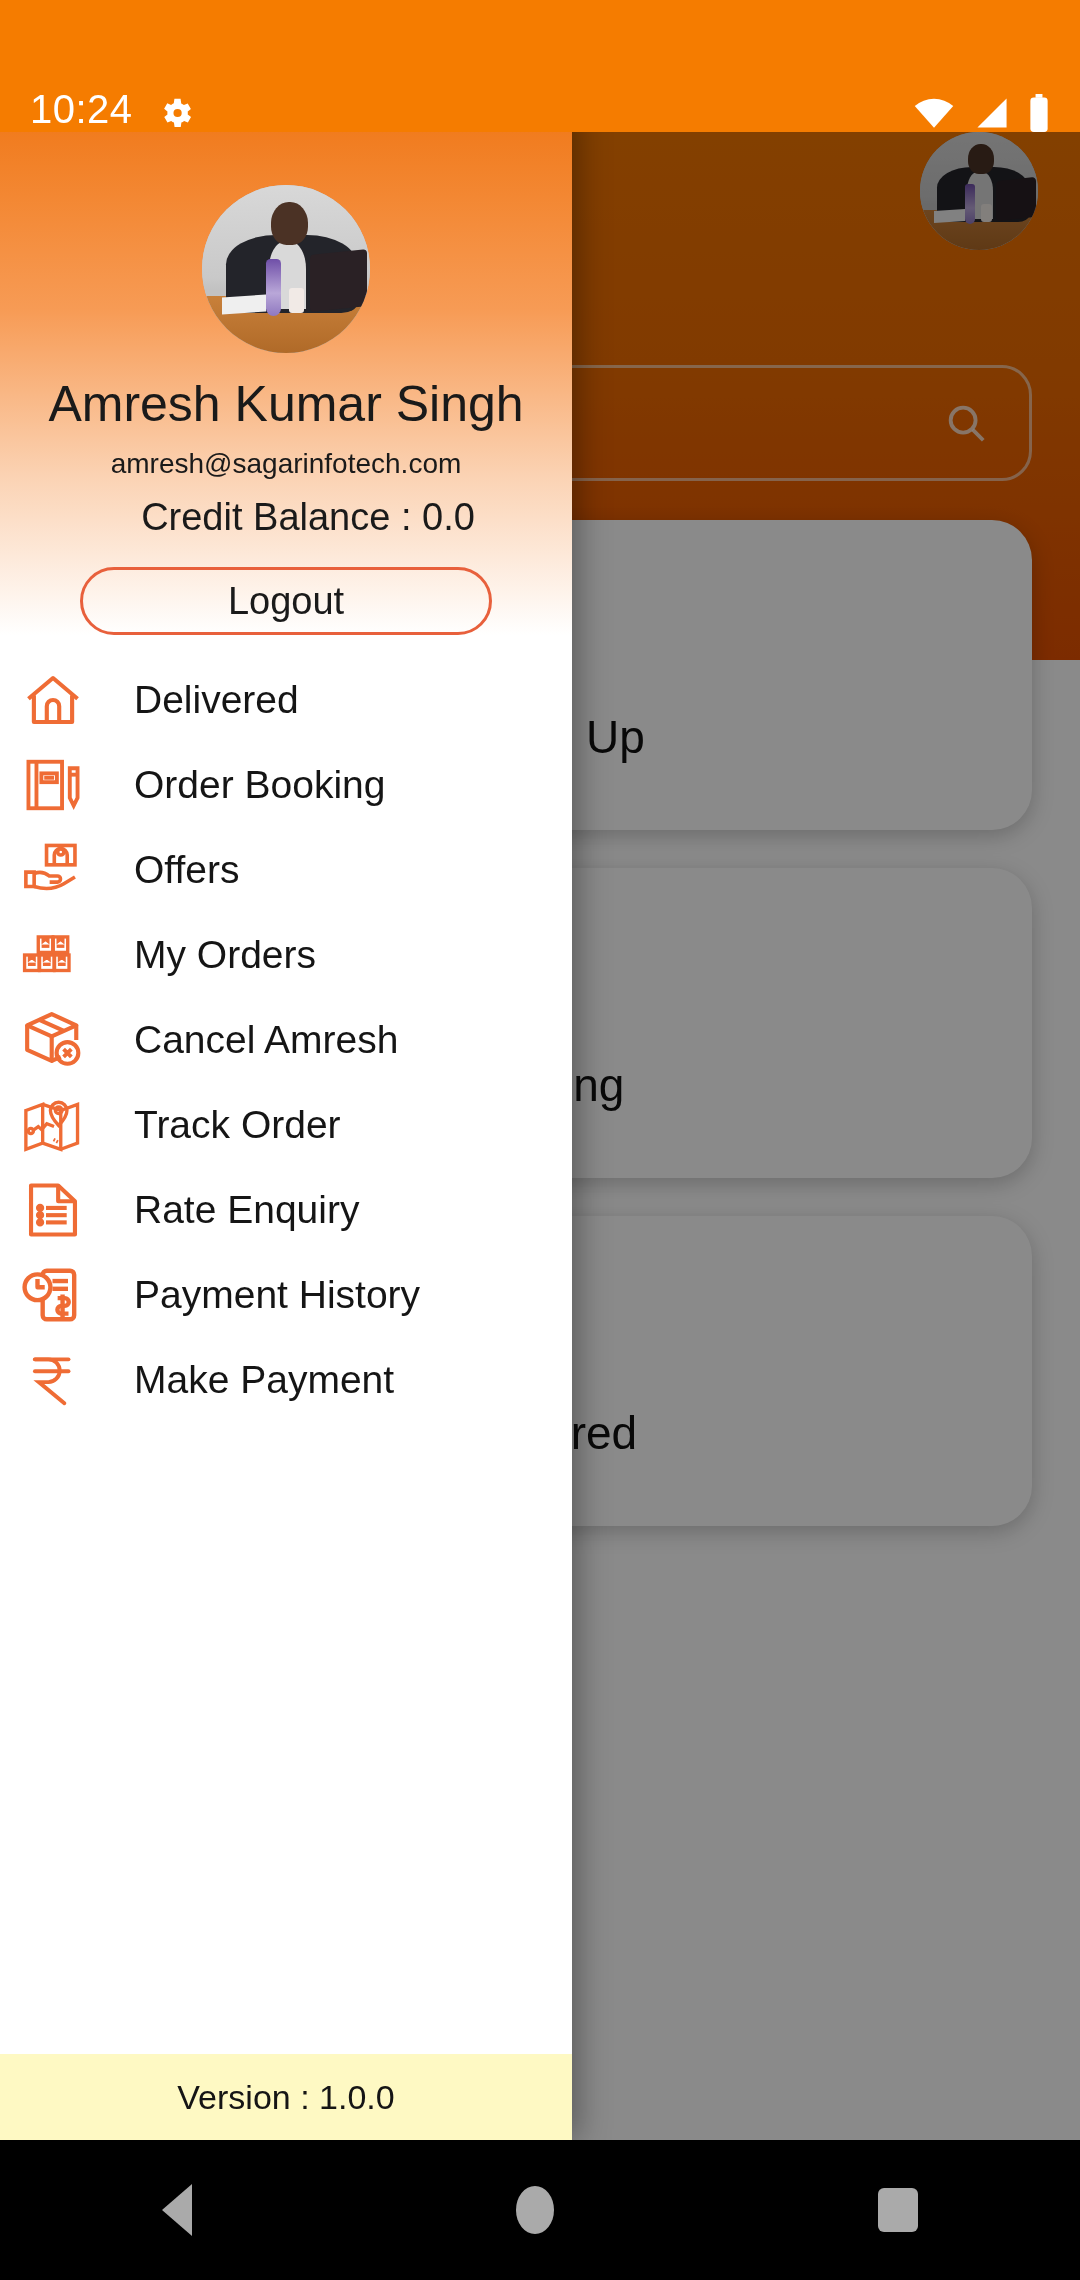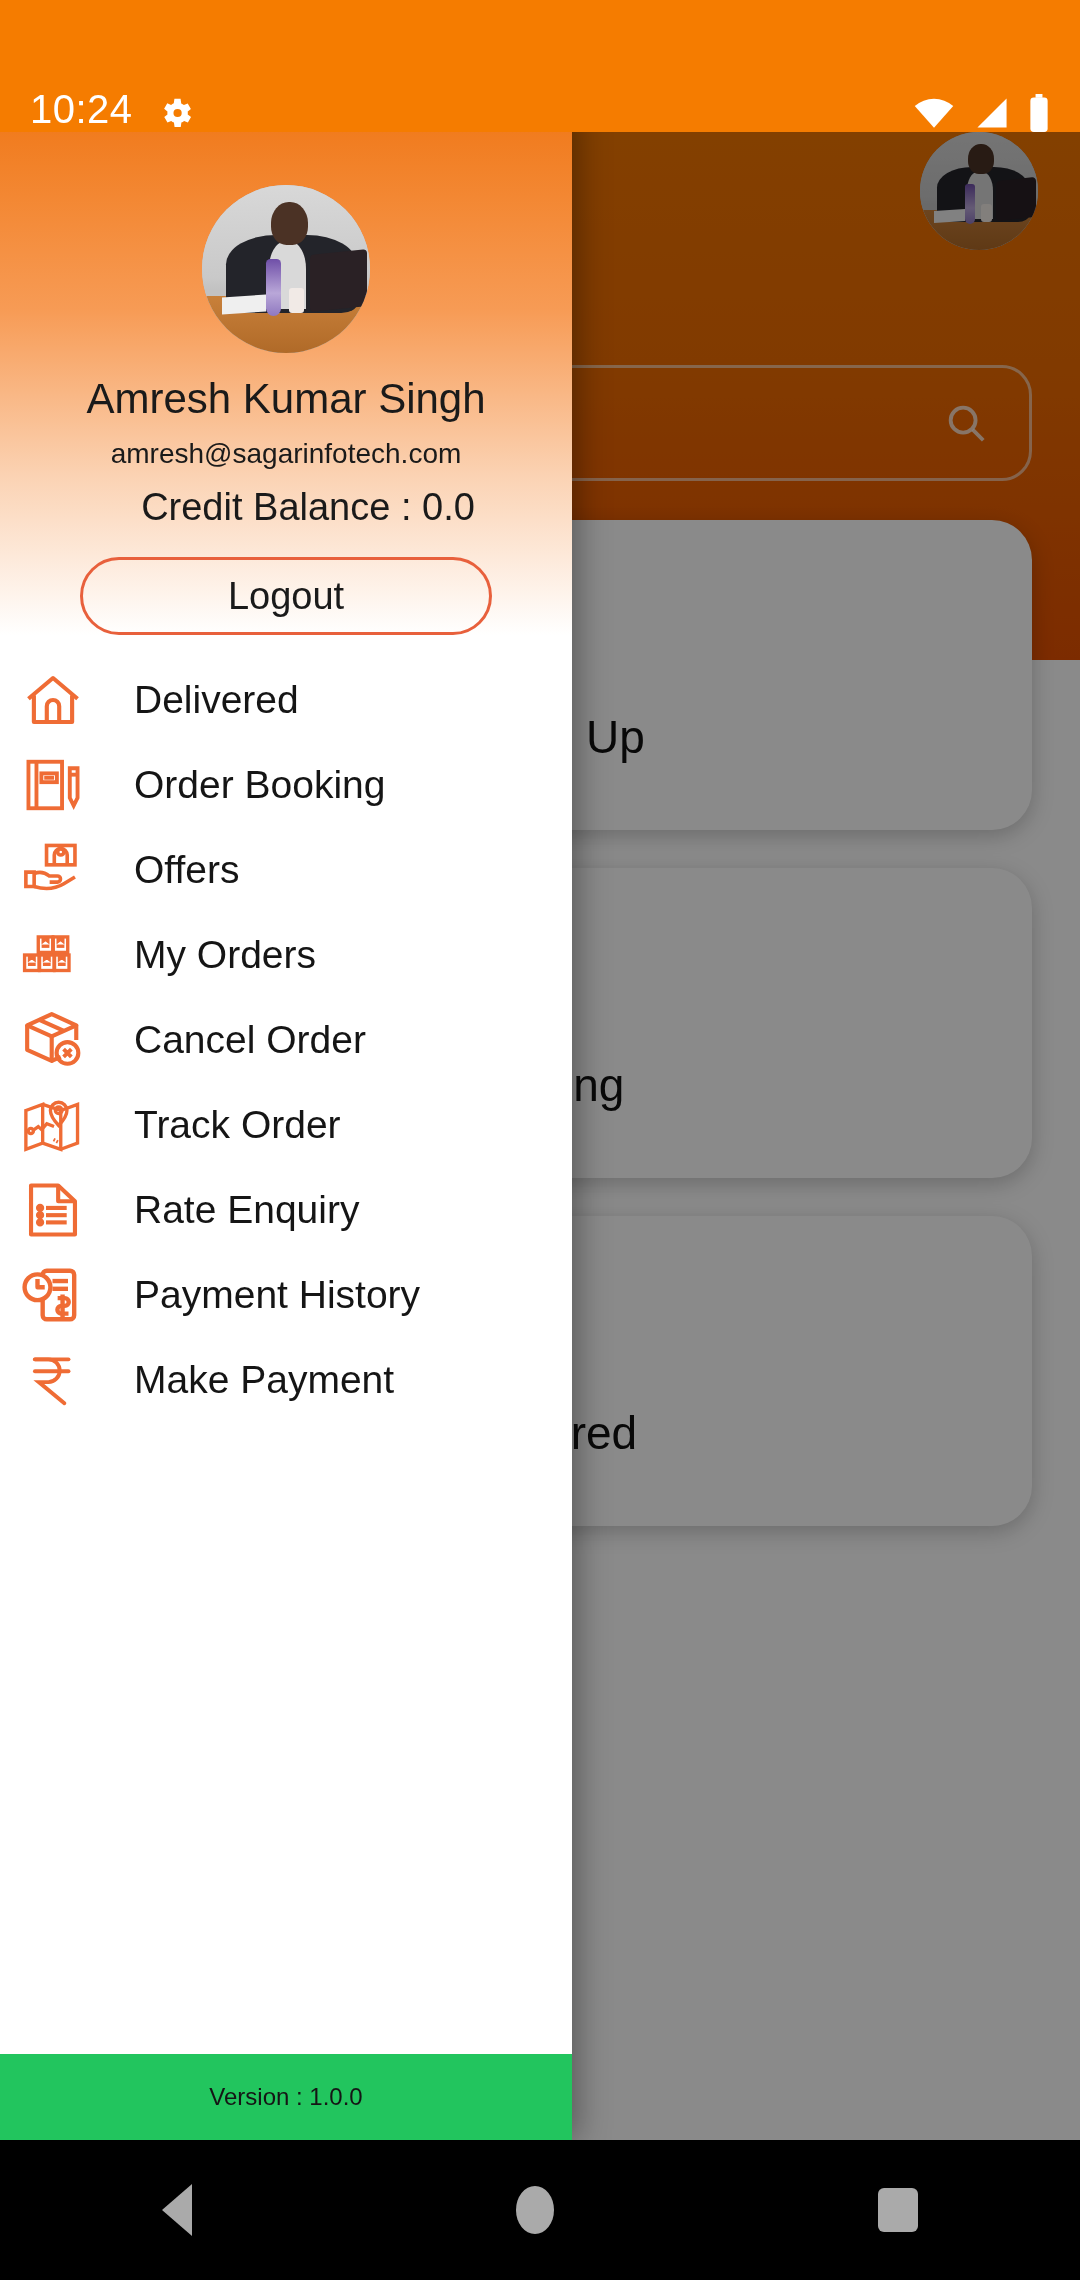--- a/index.html
+++ b/index.html
@@ -99,21 +99,21 @@
     background: linear-gradient(180deg, #f07818 0%, #f79b55 38%, #fbd3b4 70%, #ffffff 100%);
     display: flex; flex-direction: column;
     align-items: center;
     padding-top: 75px;
   }
   .drawer-avatar {
     width: 168px; height: 168px; border-radius: 50%;
     overflow: hidden; background: #c87137;
     flex: none;
   }
-  .drawer-name { margin-top: 22px; font-size: 42px; color: #1a1a1a; }
+  .drawer-name { margin-top: 22px; font-size: 50px; color: #1a1a1a; }
   .drawer-email { margin-top: 15px; font-size: 28px; color: #1a1a1a; }
   .drawer-credit { margin-top: 16px; font-size: 38px; color: #1a1a1a; margin-left: 44px; }
   .logout-btn {
     margin-top: 28px;
     width: 412px; height: 82px;
     border: 3px solid #e8603c;
     border-radius: 42px;
     background: transparent;
     display: flex; align-items: center; justify-content: center;
     font-size: 38px; color: #1a1a1a;
@@ -140,22 +140,22 @@
   }
   .menu-icon svg { width: 62px; height: 62px; display: block; }
   .menu-label {
     margin-left: 50px;
     font-size: 39px; color: #151515;
     white-space: nowrap;
   }
   .version {
     height: 86px;
     display: flex; align-items: center; justify-content: center;
-    font-size: 24px; color: #151515;
-    background: #22c55e;
+    font-size: 34px; color: #151515;
+    background: #fef9c3;
   }
 
   
   .navbar {
     position: absolute; left: 0; right: 0; bottom: 0; height: 140px;
     background: #000;
     display: flex; align-items: center; justify-content: space-around;
     z-index: 50;
   }
   .nav-back { width: 0; height: 0;
@@ -344,21 +344,21 @@
         <span class="menu-icon">
           <svg viewBox="0 0 24 24" fill="none" stroke="#ef6c35" stroke-width="1.6" stroke-linejoin="round">
             <path d="M11.5 2 L21 6.3 L11.5 10.6 L2 6.3 Z"></path>
             <path d="M2 6.3 V15.8 L11.5 20.1 V10.6"></path>
             <path d="M21 6.3 V12 M11.5 20.1 L15 18.5"></path>
             <path d="M6.5 4.1 L16 8.4"></path>
             <circle cx="17.6" cy="17" r="4.2"></circle>
             <path d="M16.1 15.5 L19.1 18.5 M19.1 15.5 L16.1 18.5" stroke-width="1.5"></path>
           </svg>
         </span>
-        <span class="menu-label">Cancel Order</span>
+        <span class="menu-label">Cancel Amresh</span>
       </div>
 
       <div class="menu-item">
         <span class="menu-icon">
           <svg viewBox="0 0 24 24" fill="none" stroke="#ef6c35" stroke-width="1.3">
             <path d="M1.5 6.4 L8 4 V19 L1.5 21.4 Z"></path>
             <path d="M8 4 L15 6.4 V21.4 L8 19"></path>
             <path d="M15 6.4 L21.5 4 V19 L15 21.4"></path>
             <path d="M14.2 3.2 a3.2 3.2 0 0 1 3.2 3.2 c0 2.4 -3.2 5.8 -3.2 5.8 s-3.2 -3.4 -3.2 -5.8 a3.2 3.2 0 0 1 3.2 -3.2 Z"></path>
             <circle cx="14.2" cy="6.3" r="1.3"></circle>

